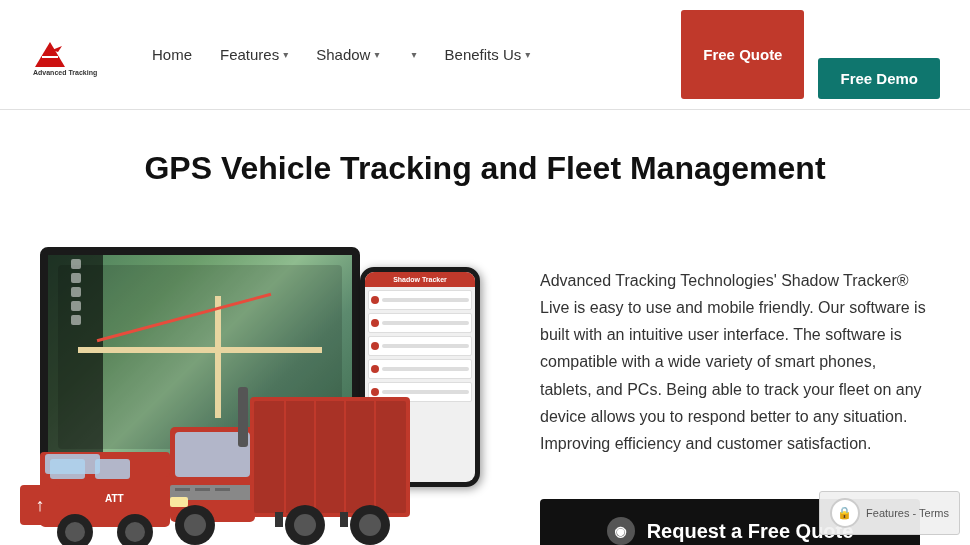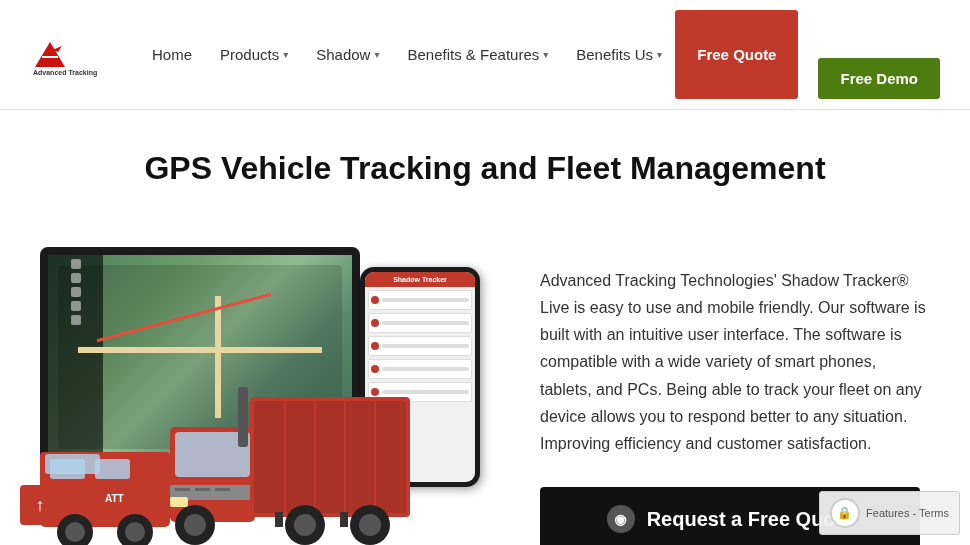--- a/index.html
+++ b/index.html
@@ -33,35 +33,35 @@
       cursor: pointer;
       white-space: nowrap;
     }
     .nav-chevron {
       font-size: 10px;
       margin-left: 4px;
       color: #666;
     }
     .header-buttons {
       display: flex;
-      gap: 20px;
+      gap: 14px;
       margin-left: auto;
     }
     .btn-free-quote {
       background: #c0392b;
       color: #fff;
       border: none;
       padding: 12px 22px;
       font-size: 15px;
       font-weight: bold;
       cursor: pointer;
       border-radius: 3px;
     }
     .btn-free-demo {
-      background: #4d7c0f;
+      background: #0f766e;
       color: #fff;
       border: none;
       padding: 12px 22px;
       font-size: 15px;
       font-weight: bold;
       cursor: pointer;
       border-radius: 3px;
       margin-top: 48px;
     }
 
@@ -226,21 +226,21 @@
 
     
     .text-content {
       flex: 1;
       padding-top: 20px;
     }
     .description-text {
       font-size: 16px;
       line-height: 1.7;
       color: #333;
-      margin-bottom: 30px;
+      margin-bottom: 42px;
     }
     .cta-button {
       display: flex;
       align-items: center;
       justify-content: center;
       background: #111;
       color: #fff;
       border: none;
       padding: 18px 30px;
       font-size: 20px;
@@ -337,29 +337,28 @@
       <path d="M22 18 L32 14 L28 20 Z" fill="#cc1111"></path>
       <text x="3" y="43" font-size="7" fill="#333" font-weight="bold">Advanced Tracking</text>
     </svg>
   </div>
 
   <nav>
     <div class="nav-item">
       <span>Home</span>
     </div>
     <div class="nav-item">
-      <span>Products</span>
+      <span>Features</span>
       <span class="nav-chevron">▾</span>
     </div>
     <div class="nav-item">
       <span>Shadow</span>
       <span class="nav-chevron">▾</span>
     </div>
     <div class="nav-item">
-      <span>Benefits &amp; Features</span>
       <span class="nav-chevron">▾</span>
     </div>
     <div class="nav-item">
       <span>Benefits Us</span>
       <span class="nav-chevron">▾</span>
     </div>
   </nav>
 
   <div class="header-buttons">
     <button class="btn-free-quote">Free Quote</button>

